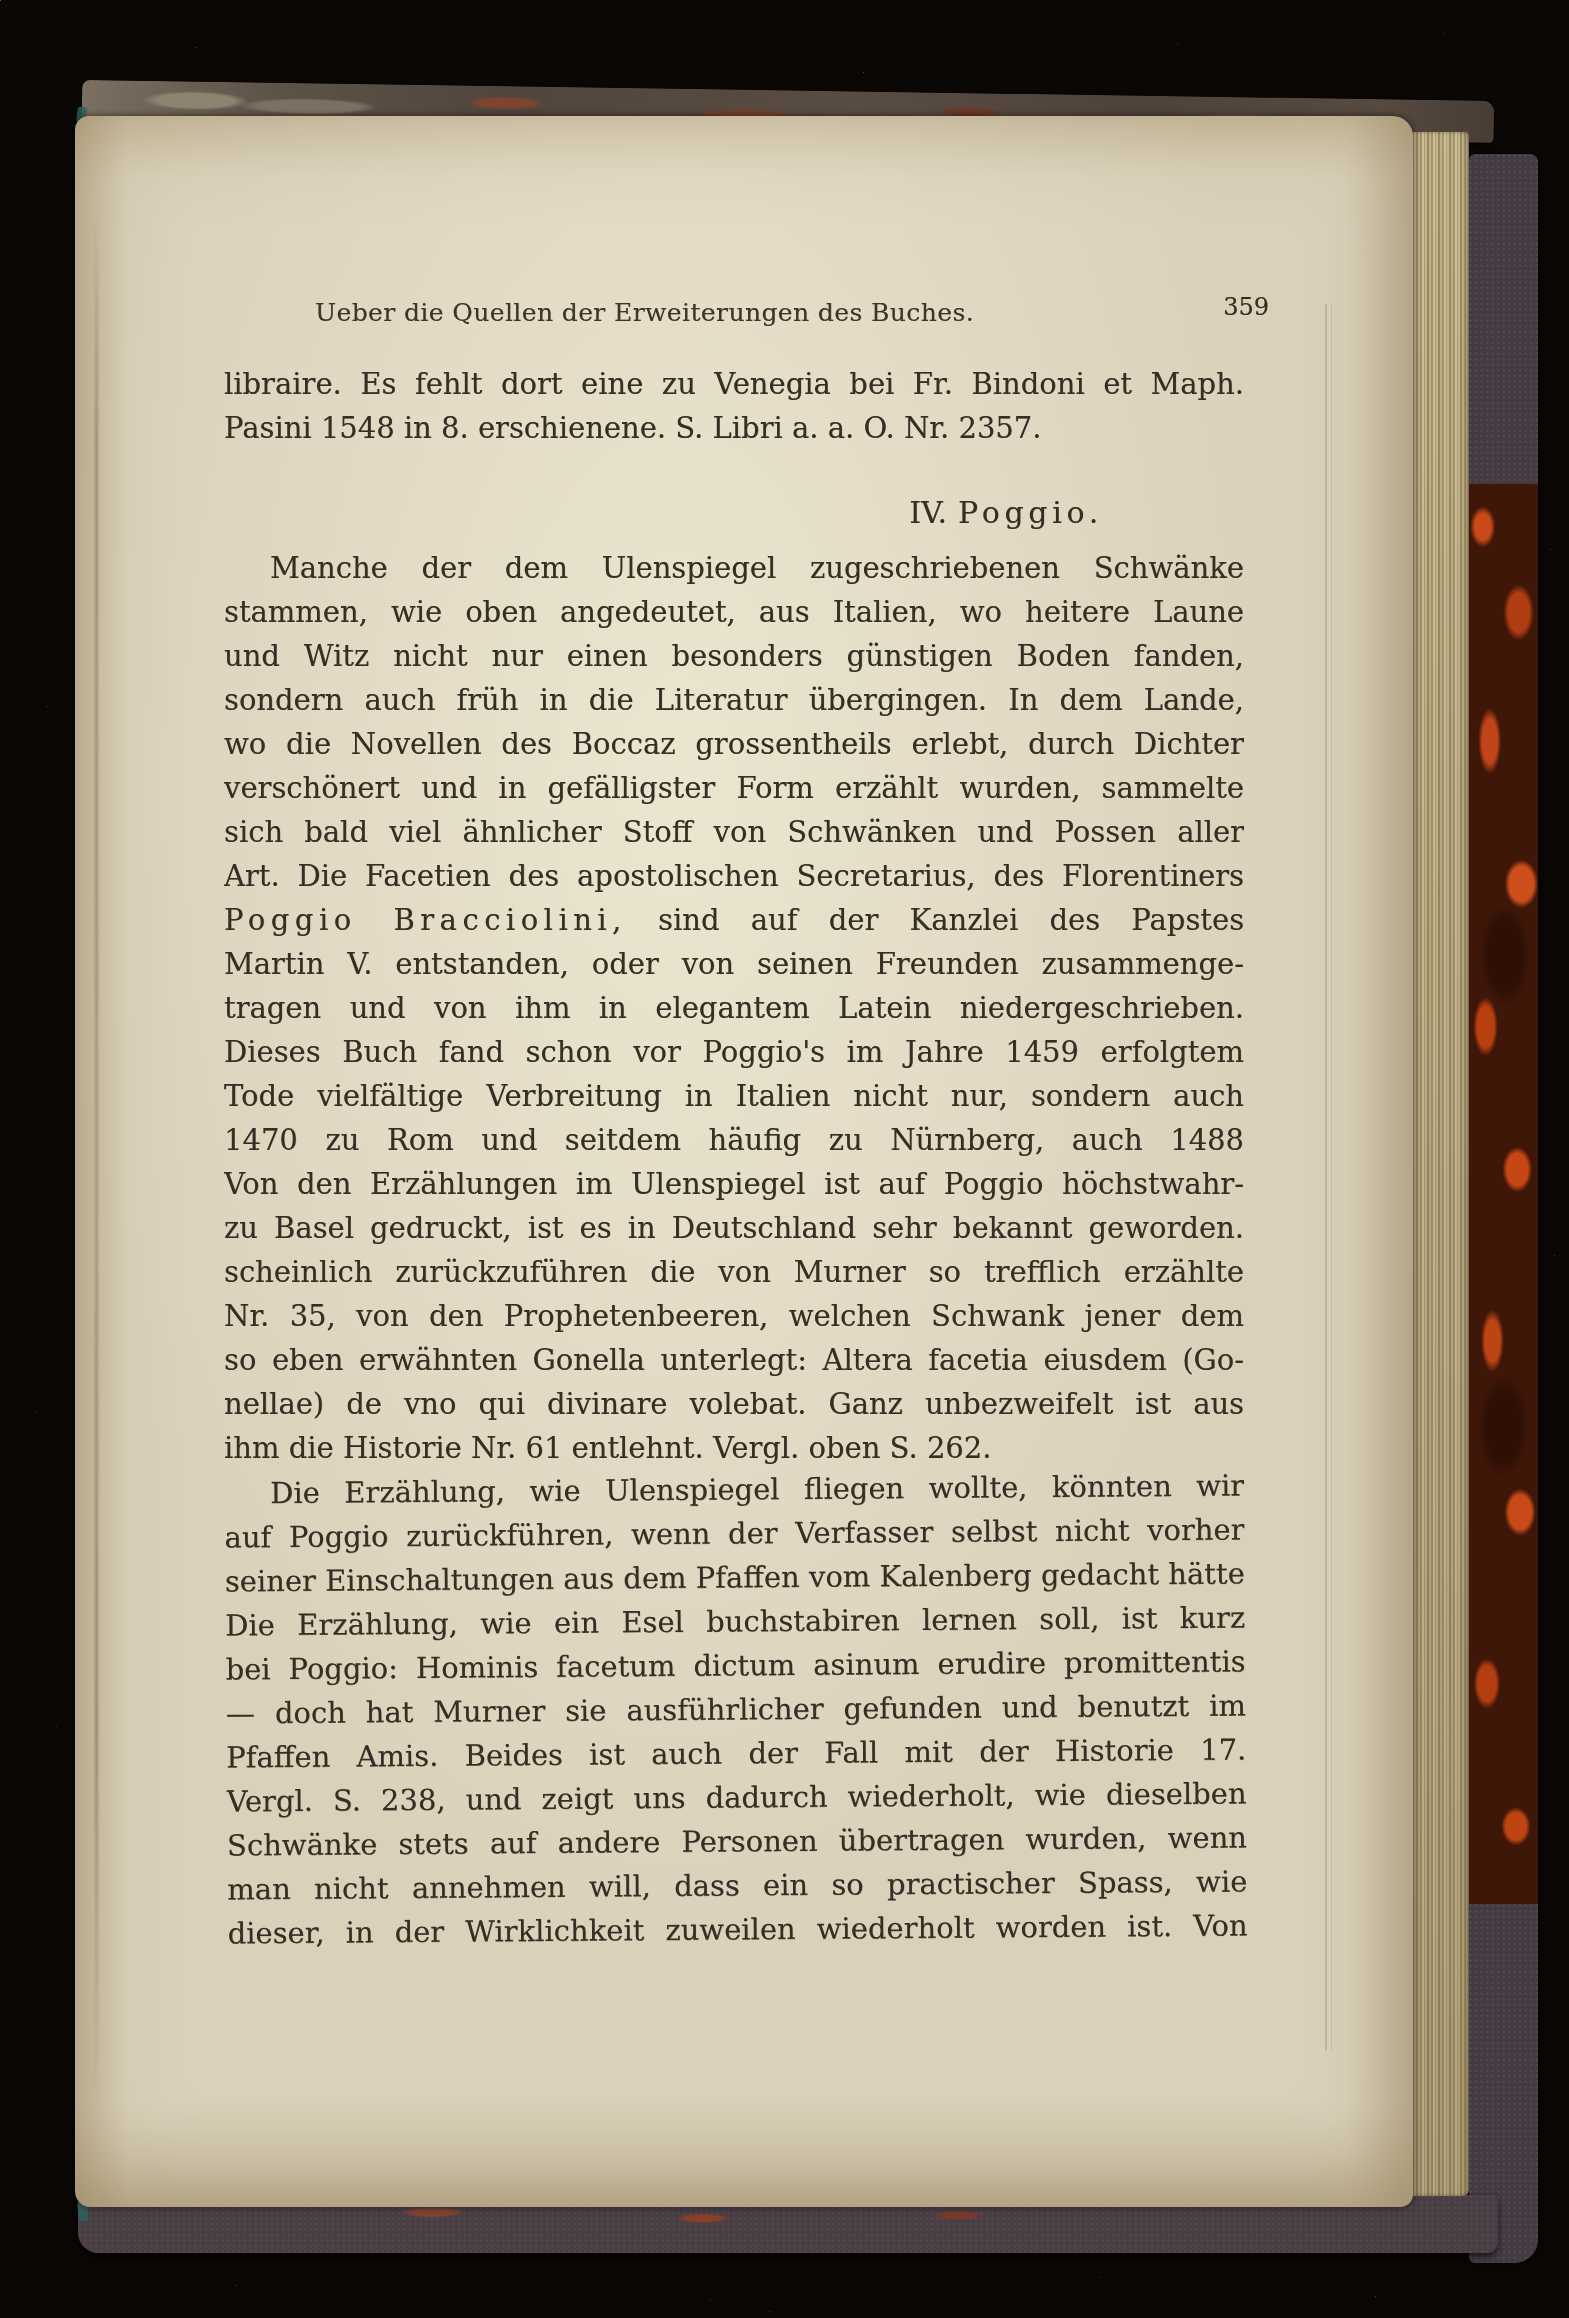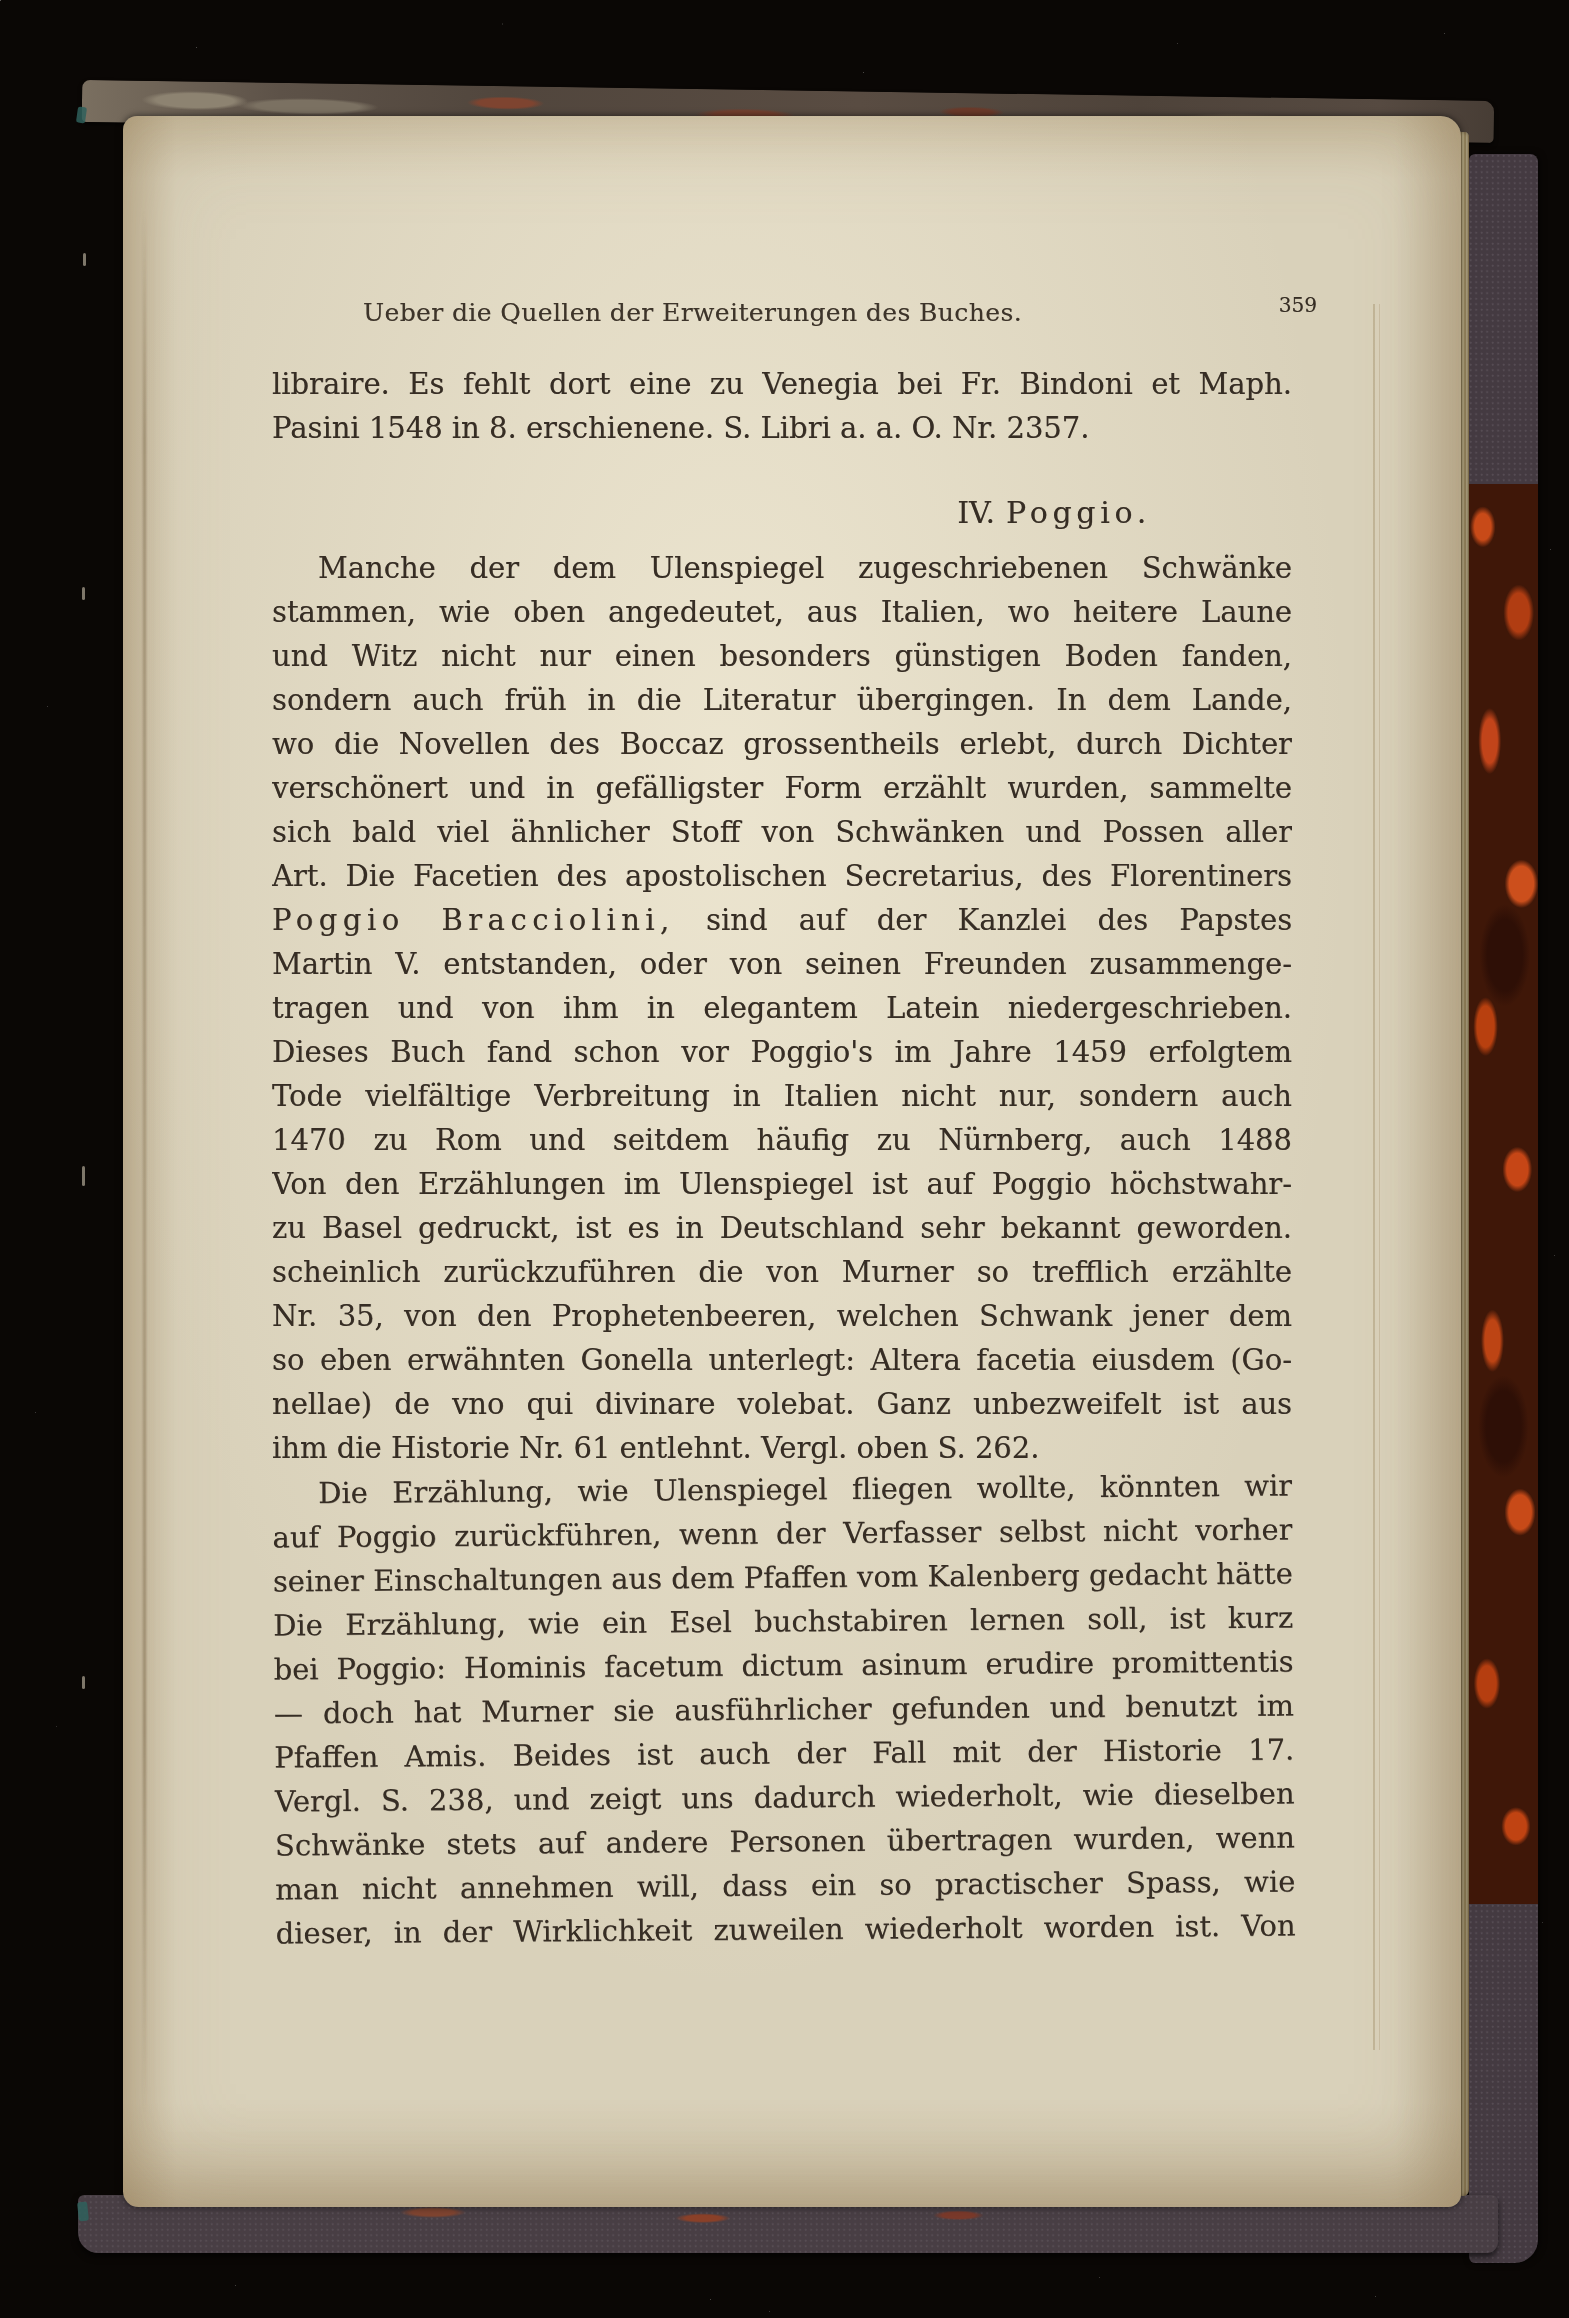--- a/index.html
+++ b/index.html
@@ -103,21 +103,20 @@
       radial-gradient(ellipse at 45% 32%, rgba(238,231,210,.9) 0%, rgba(222,214,192,.0) 60%),
       linear-gradient(90deg, rgba(140,115,75,.28) 0%, rgba(140,115,75,0) 4%),
       linear-gradient(270deg, rgba(150,125,85,.22) 0%, rgba(150,125,85,0) 5%),
       linear-gradient(0deg, rgba(150,125,85,.25) 0%, rgba(150,125,85,0) 5%),
       linear-gradient(180deg, rgba(170,150,110,.25) 0%, rgba(170,150,110,0) 3%),
       #d9d1ba;
     box-shadow:
       inset 0 0 102px rgba(145,120,78,.30),
       inset -23.5px -19px 55px rgba(125,100,62,.22),
       0 0 7.8px rgba(0,0,0,.6);
-    margin-left: 48px;
   }
   
   .gutter{
     position:absolute;left:20.4px;top:94px;bottom:94px;width:3.1px;
     background:linear-gradient(180deg,
       rgba(110,90,60,0) 0%, rgba(110,90,60,.45) 12%,
       rgba(110,90,60,.35) 55%, rgba(110,90,60,.5) 80%, rgba(110,90,60,0) 100%);
     filter:blur(0.8px);
   }
   
@@ -132,21 +131,21 @@
   .textblock{
     position:absolute;left:149px;top:0;width:1020px;
     color:#362d24;
     text-shadow:0.3px 0.4px 0.5px rgba(44,36,28,.45);
   }
   .running-header{position:relative;height:36px;margin-top:182px;}
   .running-title{
     position:absolute;left:-11px;right:168px;text-align:center;
     font-size:25px;letter-spacing:0.4px;color:#3d342a;white-space:nowrap;
   }
-  .page-number{position:absolute;right:-25px;top:-4.7px;font-size:20px;text-align:right;}
+  .page-number{position:absolute;right:-25px;top:-4.7px;font-size:24px;text-align:right;}
   .para{font-size:29px;}
   .line{
     height:44px;line-height:44px;white-space:nowrap;
     text-align:justify;text-align-last:justify;overflow:hidden;
   }
   .line.endline{text-align-last:left;}
   .line.indent{text-indent:46px;}
   .sperr{letter-spacing:5.5px;}
   .para-intro{margin-top:28px;}
   .section-heading{

